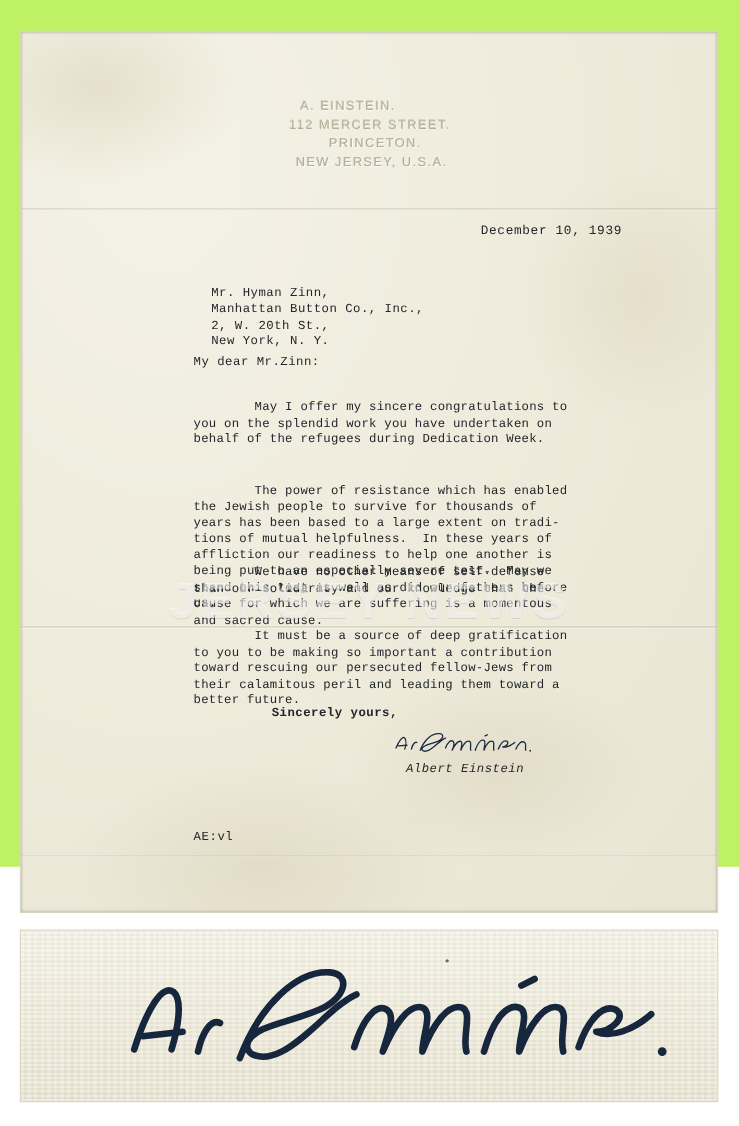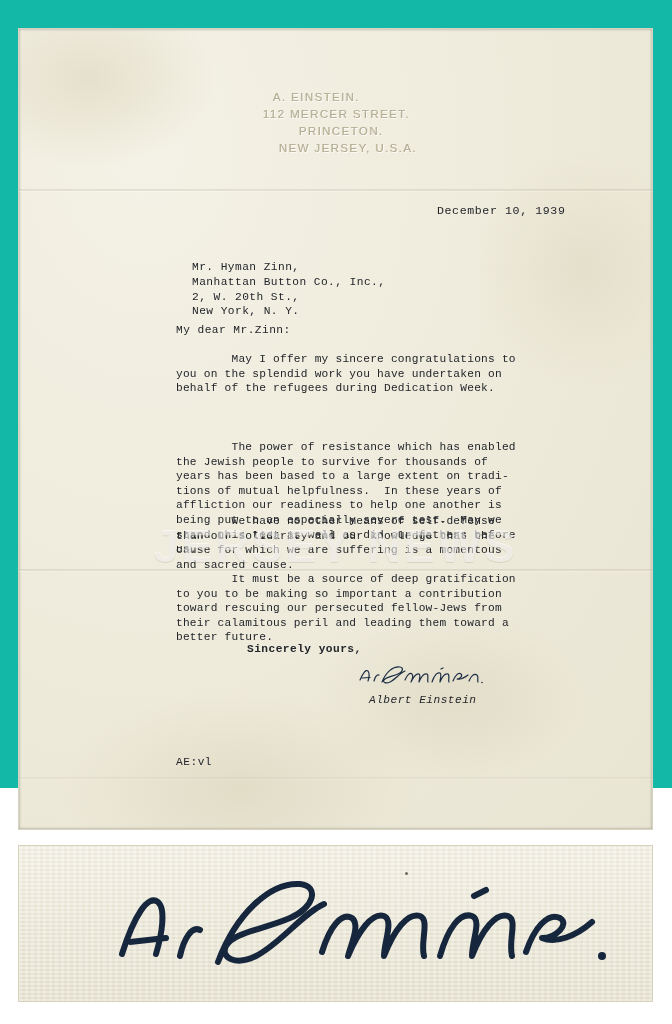--- a/index.html
+++ b/index.html
@@ -10,21 +10,21 @@
   body {
     width: 672px;
     height: 1024px;
     font-family: "Liberation Sans", sans-serif;
     overflow: hidden;
   }
   .page {
     position: relative;
     width: 672px;
     height: 788px;
-    background: #14b8a6;
+    background: #bef264;
   }
 
   
   .letter-sheet {
     position: absolute;
     left: 18px;
     top: 28px;
     width: 633px;
     height: 800px;
     background:
@@ -67,21 +67,21 @@
     line-height: 17px;
     font-family: "Liberation Sans", sans-serif;
     font-size: 11.5px;
     letter-spacing: 1.4px;
     color: rgba(176,168,140,0.92);
     text-shadow: 0.7px 0.7px 0 rgba(255,255,255,0.85), -0.5px -0.5px 0 rgba(150,142,114,0.35);
   }
   .letterhead .l1 { margin-left: 18px; }
   .letterhead .l2 { margin-left: 8px; }
   .letterhead .l3 { margin-left: 44px; }
-  .letterhead .l4 { margin-left: 24px; }
+  .letterhead .l4 { margin-left: 14px; }
 
   
   .typed {
     position: absolute;
     font-family: "Liberation Mono", "DejaVu Sans Mono", monospace;
     color: #23252b;
     font-size: 11.2px;
     line-height: 14.6px;
     letter-spacing: 0.1px;
     white-space: pre-wrap;
@@ -102,21 +102,21 @@
   .salutation {
     left: 157px;
     top: 294px;
     letter-spacing: 0.45px;
   }
   .para {
     left: 157px;
     width: 390px;
     letter-spacing: 0.22px;
   }
-  .p1 { top: 323px; }
+  .p1 { top: 335px; }
   .p2 { top: 371px; margin-top: 40px; }
   .p3 { top: 485px; }
   .p4 { top: 543px; }
   .closing {
     left: 228px;
     top: 613px;
     letter-spacing: 0.45px;
     font-weight: bold;
   }
   .typedname {

